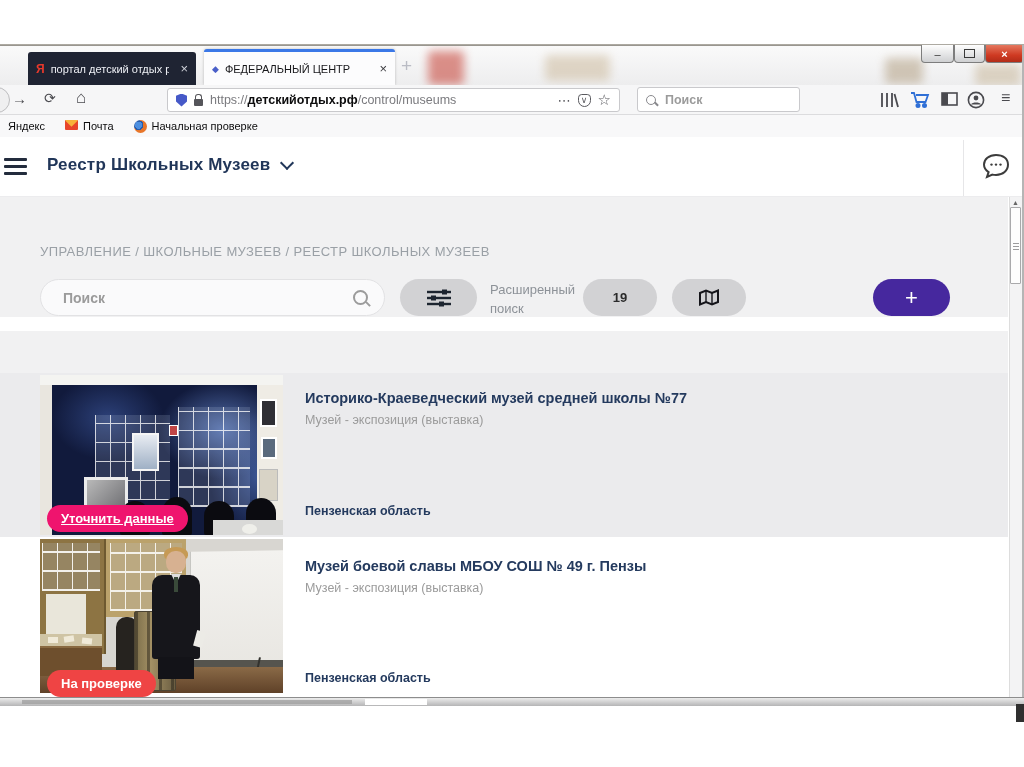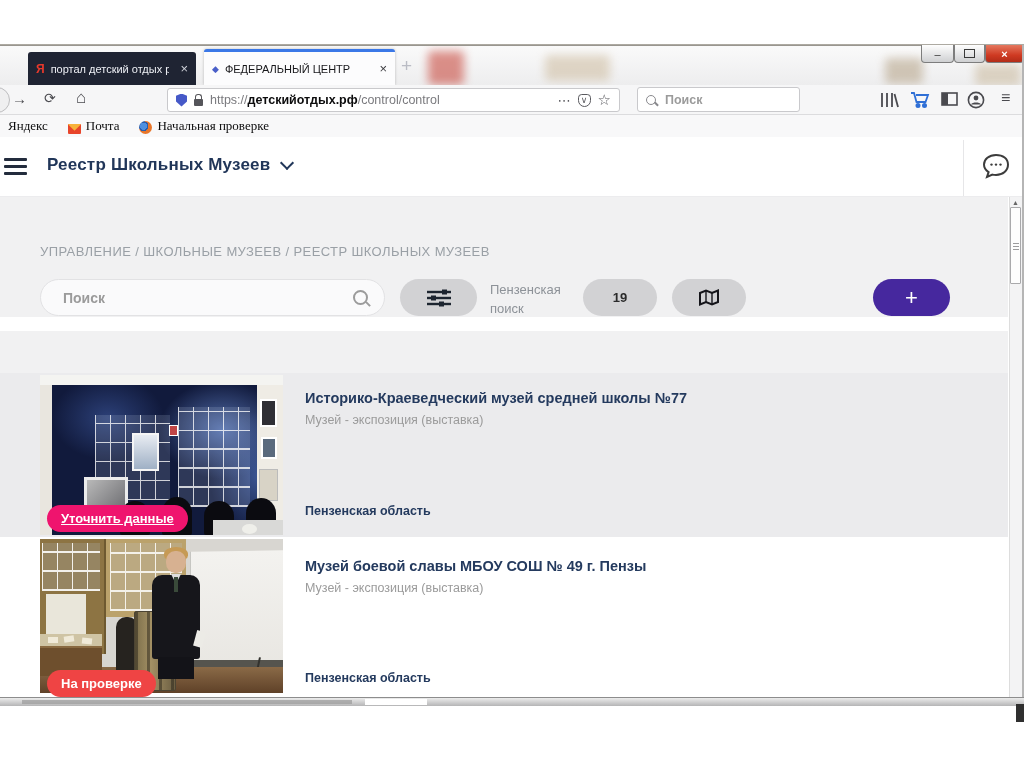--- a/index.html
+++ b/index.html
@@ -39,21 +39,21 @@
   .urltxt{font-size:12.5px;color:#7a7a7e;white-space:nowrap;}
   .urltxt b{color:#0c0c0d;}
   .searchbox{position:absolute;left:637px;top:2px;width:163px;height:25px;background:#fff;border:1px solid #c9c9cc;
              border-radius:3px;box-sizing:border-box;display:flex;align-items:center;padding:0 8px;gap:7px;}
   .mag{width:8px;height:8px;border:1.6px solid #8a8a8e;border-radius:50%;position:relative;flex:0 0 auto;}
   .mag:after{content:"";position:absolute;width:5px;height:1.6px;background:#8a8a8e;transform:rotate(45deg);right:-4px;bottom:-1px;}
   .searchbox input,.appsearch input{border:none;outline:none;background:transparent;font-family:inherit;font-weight:bold;}
   .searchbox input{font-size:12.5px;color:#333;width:110px;}
   
   .bookbar{left:0;top:115px;width:1024px;height:22px;background:#f8f8f9;display:flex;align-items:center;gap:6px;padding-left:8px;box-sizing:border-box;}
-  .bm{display:flex;align-items:flex-end;gap:5px;font-size:13px;color:#0c0c0d;margin-right:14px;font-family:Liberation Serif, serif;}
+  .bm{display:flex;align-items:flex-start;gap:5px;font-size:11px;color:#0c0c0d;margin-right:14px;}
   .env{width:13px;height:10px;background:#e8452b;border-radius:1px;position:relative;overflow:hidden;}
   .env:before{content:"";position:absolute;left:0;top:-4px;width:9px;height:9px;background:#f7b23a;transform:rotate(45deg);margin-left:2px;}
   .ffx{width:13px;height:13px;border-radius:50%;background:radial-gradient(circle at 35% 40%,#4d8fe0 0 30%,#2a5caa 31% 42%,#e8762a 43% 78%,#c9500f 79% 100%);}
   
   .apphead{left:0;top:137px;width:1024px;height:60px;background:#fff;border-bottom:1px solid #ececee;box-sizing:border-box;}
   .hambar{position:absolute;left:4px;width:23px;height:3px;background:#232c3d;border-radius:1px;}
   .titlerow{position:absolute;left:47px;top:155px;display:flex;align-items:center;gap:12px;}
   .apptitle{font-size:17px;font-weight:bold;color:#213659;letter-spacing:.2px;}
   .chev{width:8px;height:8px;border-right:2.5px solid #213659;border-bottom:2.5px solid #213659;transform:rotate(45deg);margin-top:-4px;}
   .headdiv{position:absolute;left:963px;top:140px;width:1px;height:56px;background:#e6e6e8;}
@@ -176,21 +176,21 @@
 
   <div class="abs navbar">
     <div class="backcut"></div>
     <span class="navico" style="left:12px;top:5px;font-size:15px;">→</span>
     <span class="navico" style="left:44px;top:5px;font-size:14px;">⟳</span>
     <span class="navico" style="left:76px;top:3px;font-size:17px;">⌂</span>
 
     <div class="urlbar">
       <span class="shield"></span>
       <span class="lock"></span>
-      <span class="urltxt"><span>https://</span><b>детскийотдых.рф</b><span>/control/control</span></span>
+      <span class="urltxt"><span>https://</span><b>детскийотдых.рф</b><span>/control/museums</span></span>
       <span style="margin-left:auto;color:#5a5a5f;font-size:13px;">⋯</span>
       <span style="width:13px;height:13px;border:1.6px solid #5a5a5f;border-radius:4px 4px 7px 7px;font-size:9px;color:#5a5a5f;display:flex;align-items:center;justify-content:center;box-sizing:border-box;">∨</span>
       <span style="color:#5a5a5f;font-size:15px;">☆</span>
     </div>
 
     <div class="searchbox">
       <span class="mag"></span>
       <input placeholder="Поиск" style="">
     </div>
 
@@ -266,21 +266,21 @@
       <g stroke="#1d2530" stroke-width="2.4">
           <line x1="1" y1="3" x2="25" y2="3"></line>
           <line x1="1" y1="9" x2="25" y2="9"></line>
           <line x1="1" y1="15" x2="25" y2="15"></line>
         </g>
       <rect x="16" y="0.5" width="5" height="5" fill="#1d2530"></rect>
         <rect x="5" y="6.5" width="5" height="5" fill="#1d2530"></rect>
         <rect x="13" y="12.5" width="5" height="5" fill="#1d2530"></rect>
     </svg>
   </div>
-  <div class="abs advtxt">Пензенская поиск</div>
+  <div class="abs advtxt">Расширенный поиск</div>
   <div class="pill gpill count">19</div>
   <div class="pill gpill mappill">
     <svg width="22" height="17">
       <path d="M2 4 L8 1.5 L14 4 L20 1.5 V13 L14 15.5 L8 13 L2 15.5 Z" fill="none" stroke="#15151a" stroke-width="2"></path>
       <line x1="8" y1="1.5" x2="8" y2="13" stroke="#15151a" stroke-width="1.4"></line>
         <line x1="14" y1="4" x2="14" y2="15.5" stroke="#15151a" stroke-width="1.4"></line>
     </svg>
   </div>
   <div class="pill addpill">
     <span>+</span>

